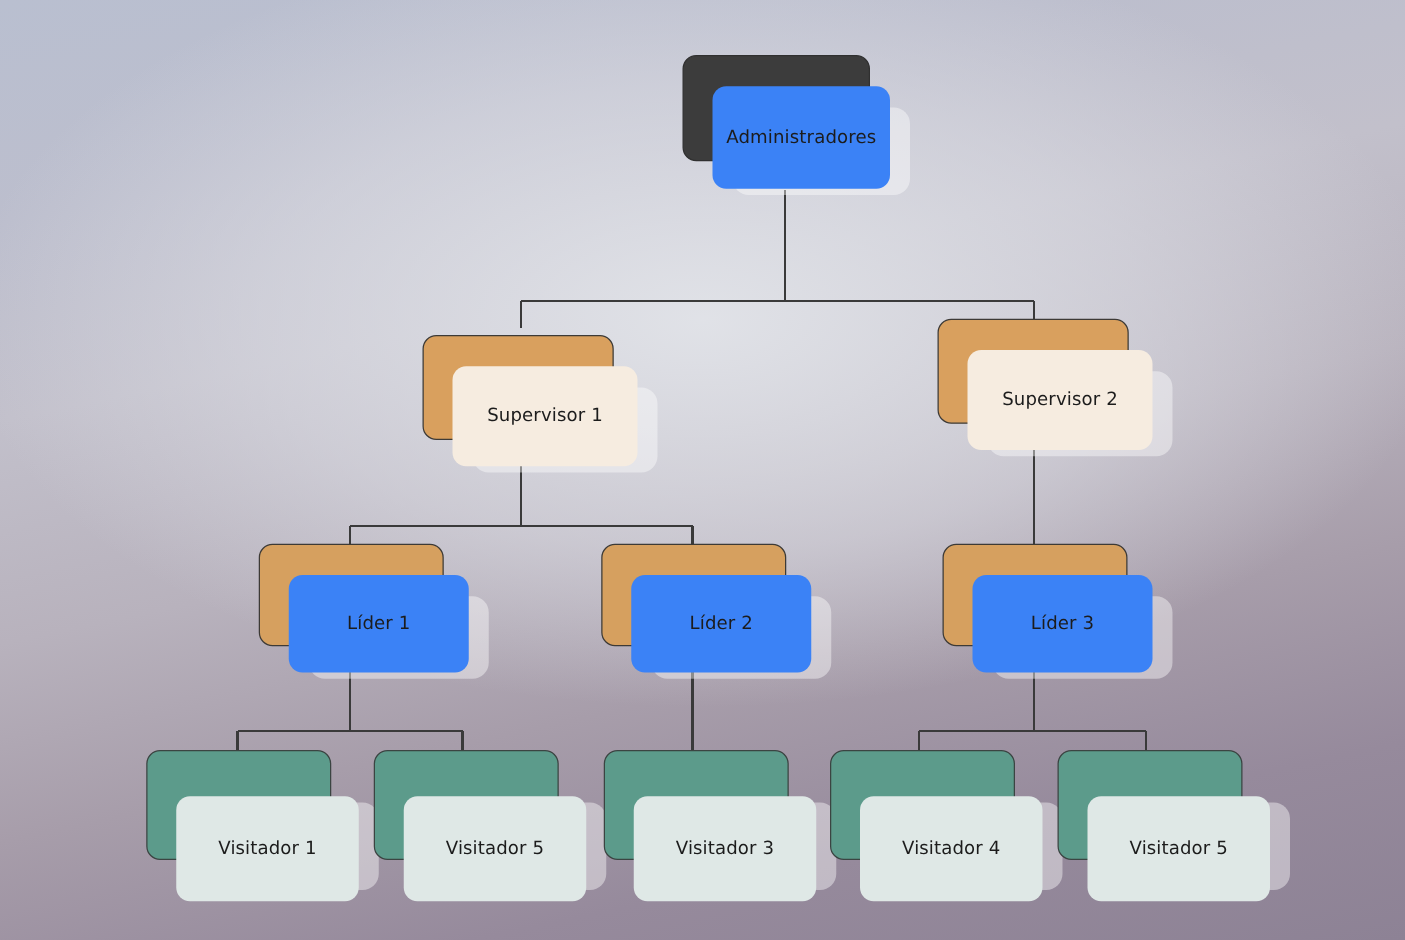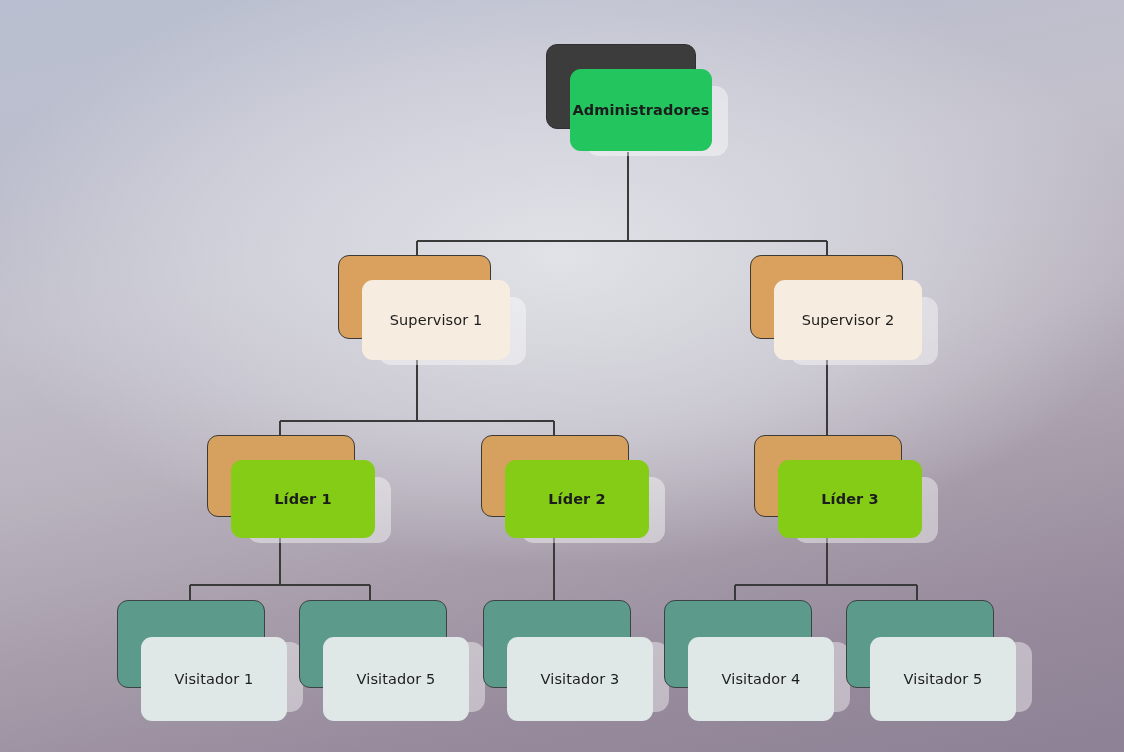--- a/index.html
+++ b/index.html
@@ -27,27 +27,27 @@
     border-radius:13px;
   }
   .main {
     display:flex; align-items:center; justify-content:center;
     font-size:14.5px; color:#1c1c1c; letter-spacing:0.1px;
   }
   .label { position:relative; z-index:3; white-space:nowrap; }
 
   
   .n-admin .back { background:#3c3c3c; border-color:#303030; }
-  .n-admin .main { background:#22c55e;font-weight:bold; }
+  .n-admin .main { background:#3b82f6; }
 
   .n-sup .back  { background:#d9a05e; border-color:#3d3a36; }
   .n-sup .main  { background:#f6ece0; }
 
   .n-lider .back { background:#d6a05f; border-color:#3d3a36; }
-  .n-lider .main { background:#84cc16;font-weight:bold; }
+  .n-lider .main { background:#3b82f6; }
 
   .n-vis .back { background:#5c9b8b; border-color:#3b4442; }
   .n-vis .main { background:#dfe8e6;margin-top:12px; }
 </style>
 </head>
 <body>
 
 <div id="chart">
 
   <svg class="lines" viewBox="0 0 1124 752" width="1124" height="752">
@@ -68,21 +68,21 @@
   </svg>
 
   <div class="node n-admin" style="left:546px; top:44px; width:166px; height:110px;">
     <div class="shade" style="width:142px; height:70px;"></div>
     <div class="back" style="width:150px; height:85px;"></div>
     <div class="main" style="width:142px; height:82px;">
       <span class="label">Administradores</span>
     </div>
   </div>
 
-  <div class="node n-sup" style="left:338px; top:255px; width:172px; height:110px;">
+  <div class="node n-sup" style="left:338px; top:268px; width:172px; height:110px;">
     <div class="shade" style="width:148px; height:68px;"></div>
     <div class="back" style="width:153px; height:84px;"></div>
     <div class="main" style="width:148px; height:80px;">
       <span class="label">Supervisor 1</span>
     </div>
   </div>
 
   <div class="node n-sup" style="left:750px; top:255px; width:172px; height:110px;">
     <div class="shade" style="width:148px; height:68px;"></div>
     <div class="back" style="width:153px; height:84px;"></div>

